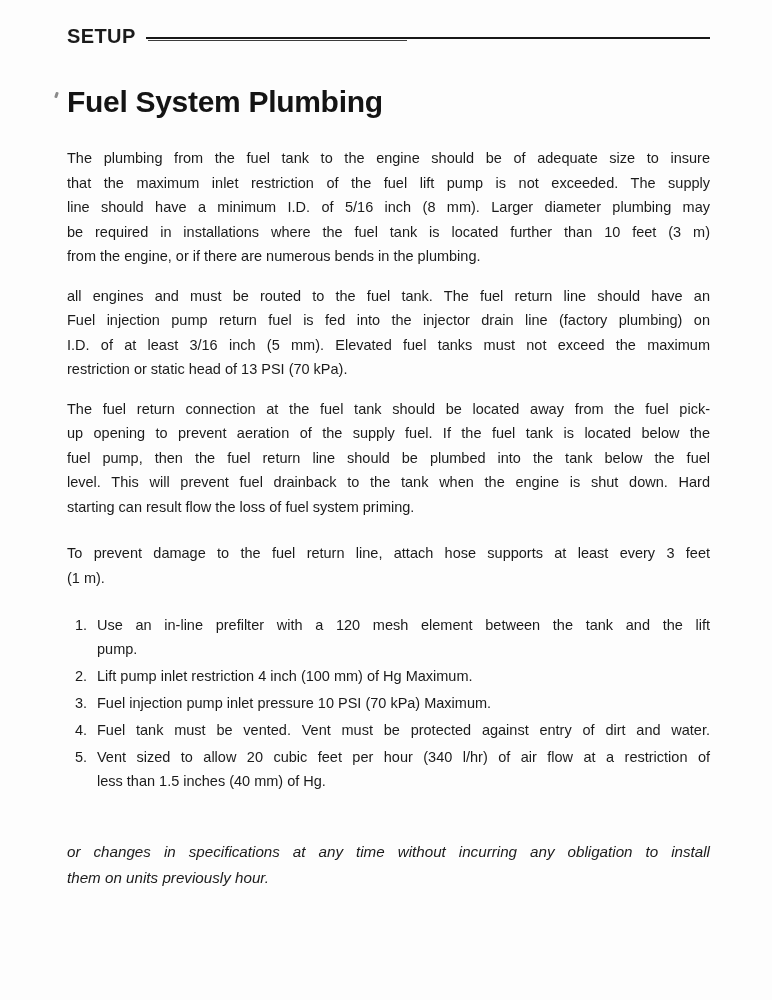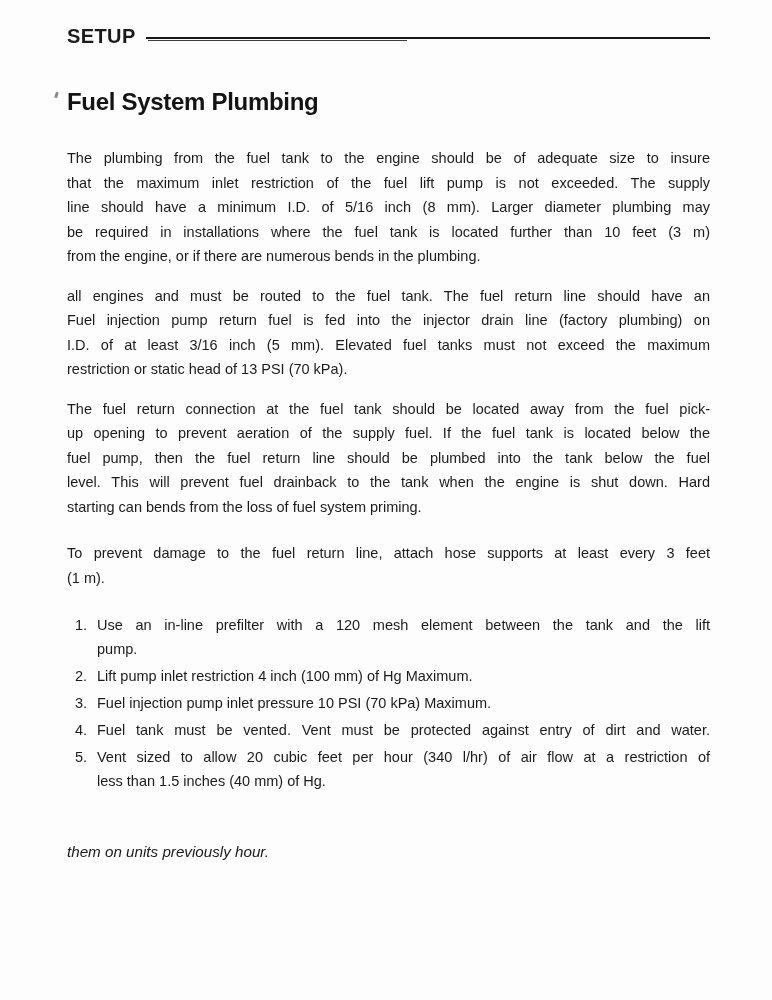--- a/index.html
+++ b/index.html
@@ -14,21 +14,21 @@
     color:#1b1b1b;
     overflow:hidden;
   }
   
   .hdr { display:flex; align-items:flex-end; height:18px; }
   .hdr-label { font-weight:bold; font-size:20px; letter-spacing:.4px; line-height:15px; }
   .rule { flex:1; margin-left:10px; margin-bottom:2px; height:5px; position:relative; }
   .rule::before { content:""; position:absolute; left:0; right:0; top:0; height:2px; background:#181818; }
   .rule::after  { content:""; position:absolute; left:2px; width:46%; top:3px; height:1px; background:#3c3c3c; }
   
-  .title { margin:0; font-size:24px; font-weight:bold; letter-spacing:-.3px; line-height:32px; color:#141414; }
+  .title { margin:0; font-size:30px; font-weight:bold; letter-spacing:-.3px; line-height:32px; color:#141414; }
   .h1 { margin-top:42px; }
   .h2 { margin-top:36px; }
   
   .bodyblk { margin-top:28px; }
   .para { margin:0 0 15px 0; }
   .para.gap-lg { margin-bottom:22px; }
   .ln { font-size:14.5px; line-height:24.5px; white-space:nowrap; }
   .j  { text-align:justify; text-align-last:justify; white-space:normal; }
   
   .list { margin-top:23px; }
@@ -70,21 +70,21 @@
       <div class="ln j">Fuel injection pump return fuel is fed into the injector drain line (factory plumbing) on</div>
       <div class="ln j">I.D. of at least 3/16 inch (5 mm). Elevated fuel tanks must not exceed the maximum</div>
       <div class="ln">restriction or static head of 13 PSI (70 kPa).</div>
     </div>
 
     <div class="para gap-lg">
       <div class="ln j">The fuel return connection at the fuel tank should be located away from the fuel pick-</div>
       <div class="ln j">up opening to prevent aeration of the supply fuel. If the fuel tank is located below the</div>
       <div class="ln j">fuel pump, then the fuel return line should be plumbed into the tank below the fuel</div>
       <div class="ln j">level. This will prevent fuel drainback to the tank when the engine is shut down. Hard</div>
-      <div class="ln">starting can bends from the loss of fuel system priming.</div>
+      <div class="ln">starting can result flow the loss of fuel system priming.</div>
     </div>
 
     <div class="para">
       <div class="ln j">To prevent damage to the fuel return line, attach hose supports at least every 3 feet</div>
       <div class="ln">(1 m).</div>
     </div>
   </div>
 
 
   <div class="list">
@@ -116,15 +116,16 @@
     <div class="li">
       <div class="li-marker">5.</div>
       <div class="li-body">
         <div class="ln j">Vent sized to allow 20 cubic feet per hour (340 l/hr) of air flow at a restriction of</div>
         <div class="ln">less than 1.5 inches (40 mm) of Hg.</div>
       </div>
     </div>
   </div>
 
   <div class="note">
+    <div class="ln j">or changes in specifications at any time without incurring any obligation to install</div>
     <div class="ln">them on units previously hour.</div>
   </div>
 </div>
 
 </body></html>

